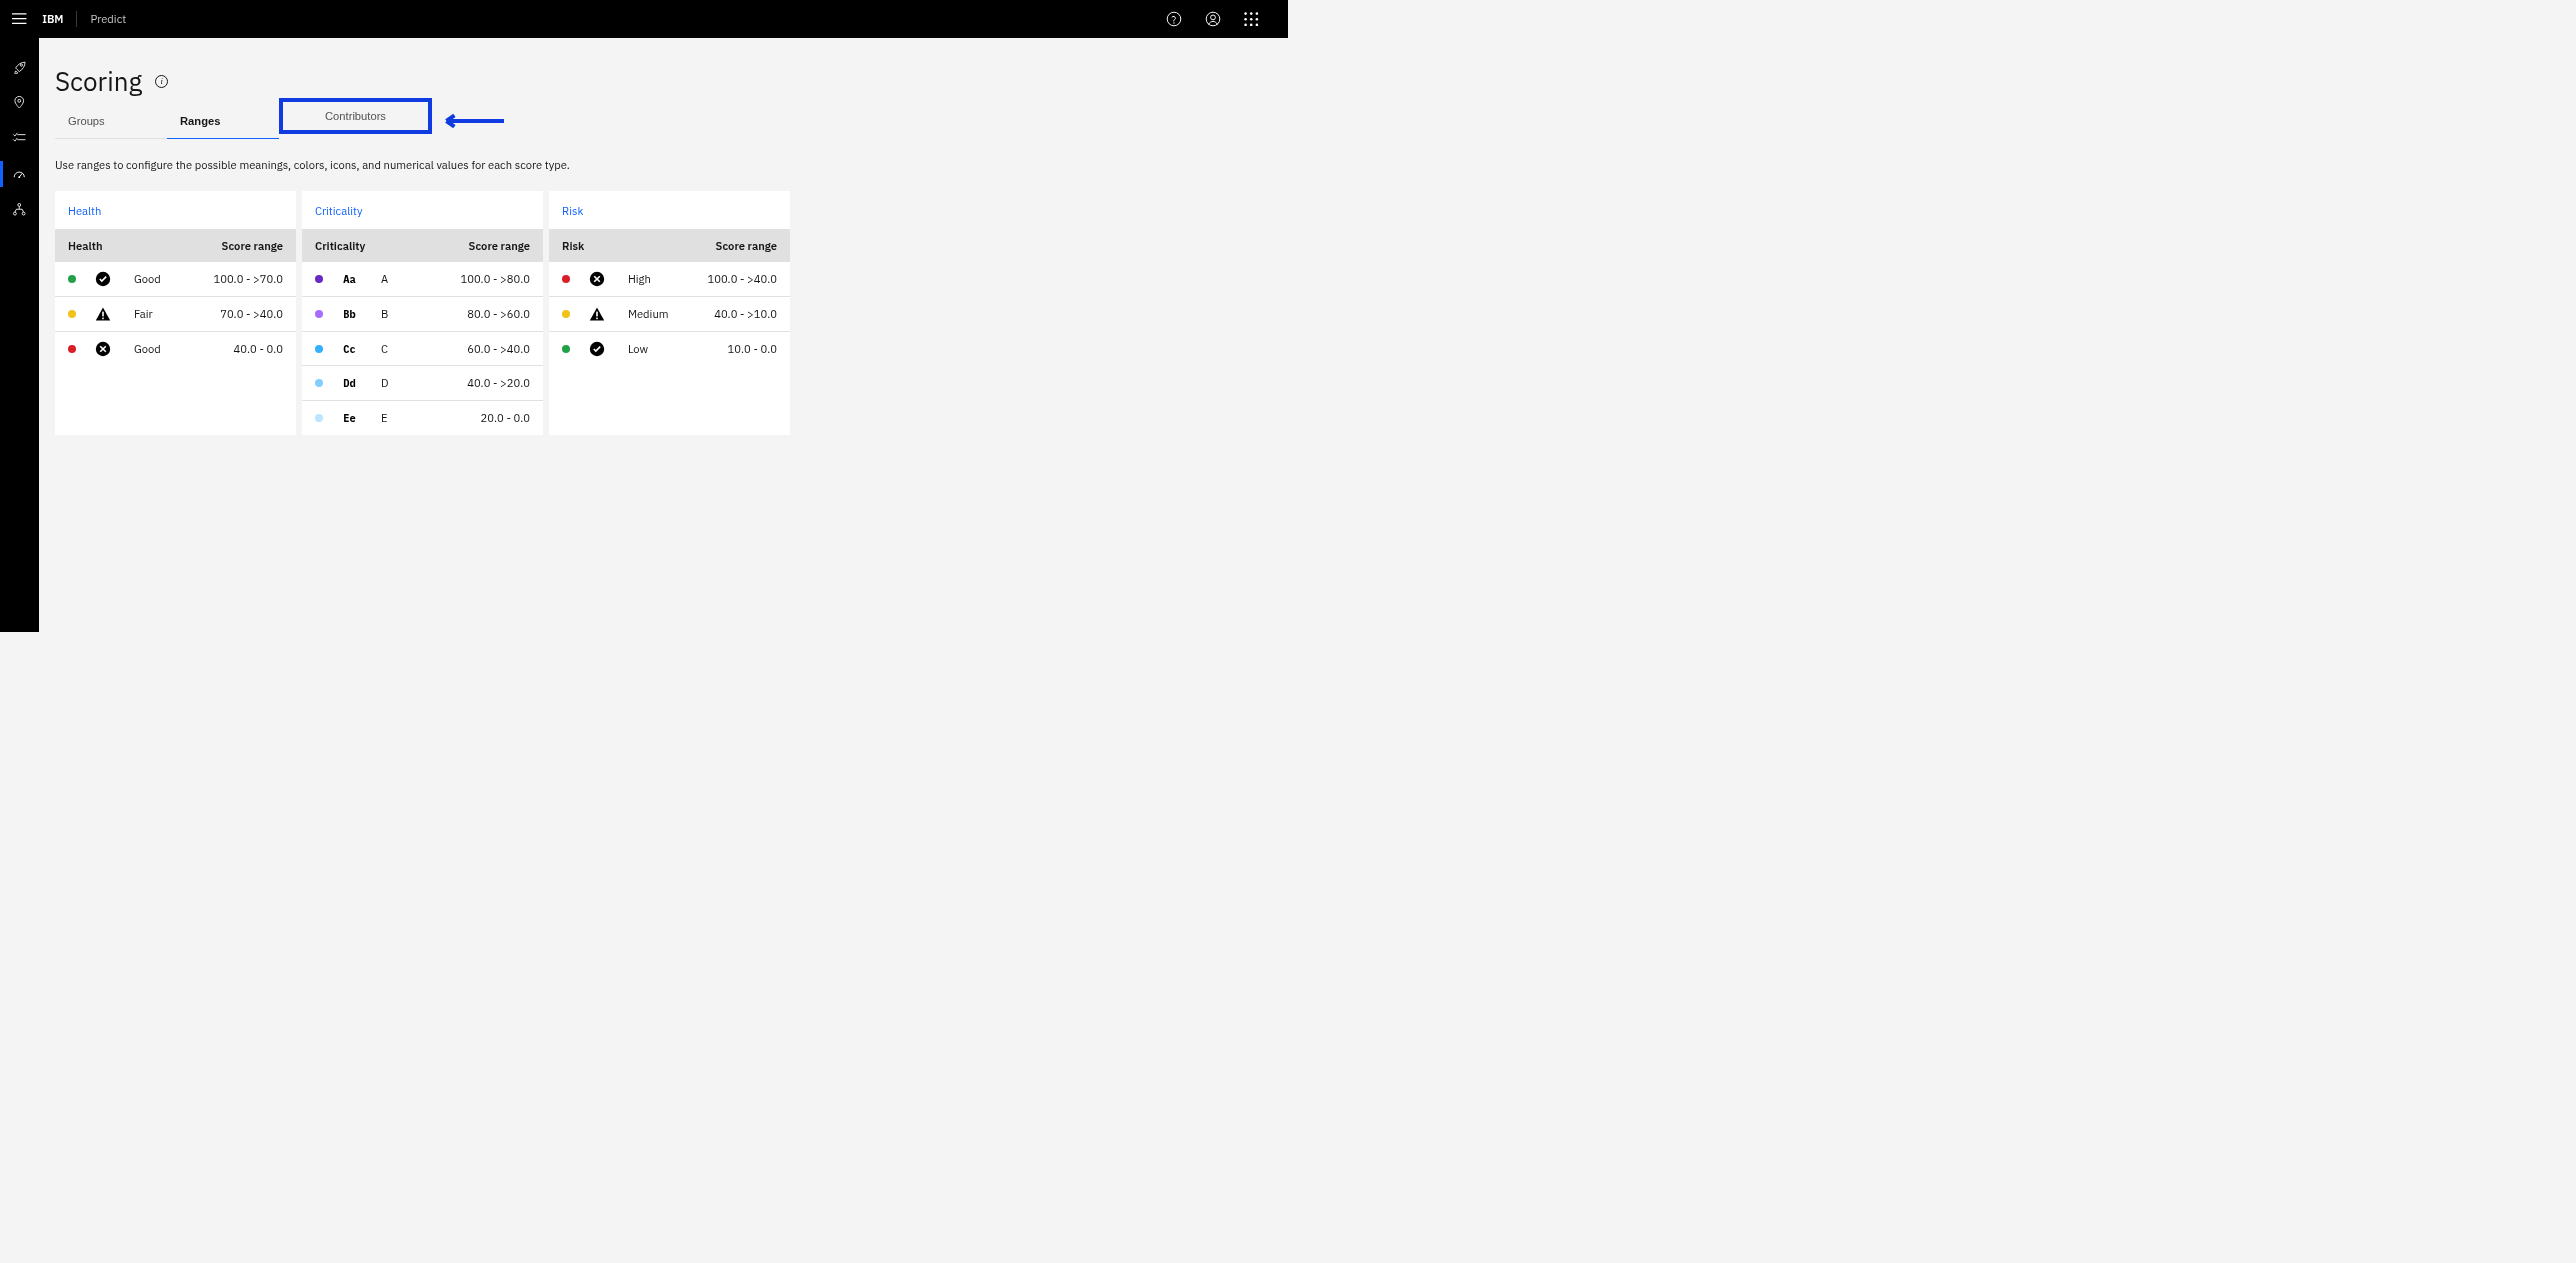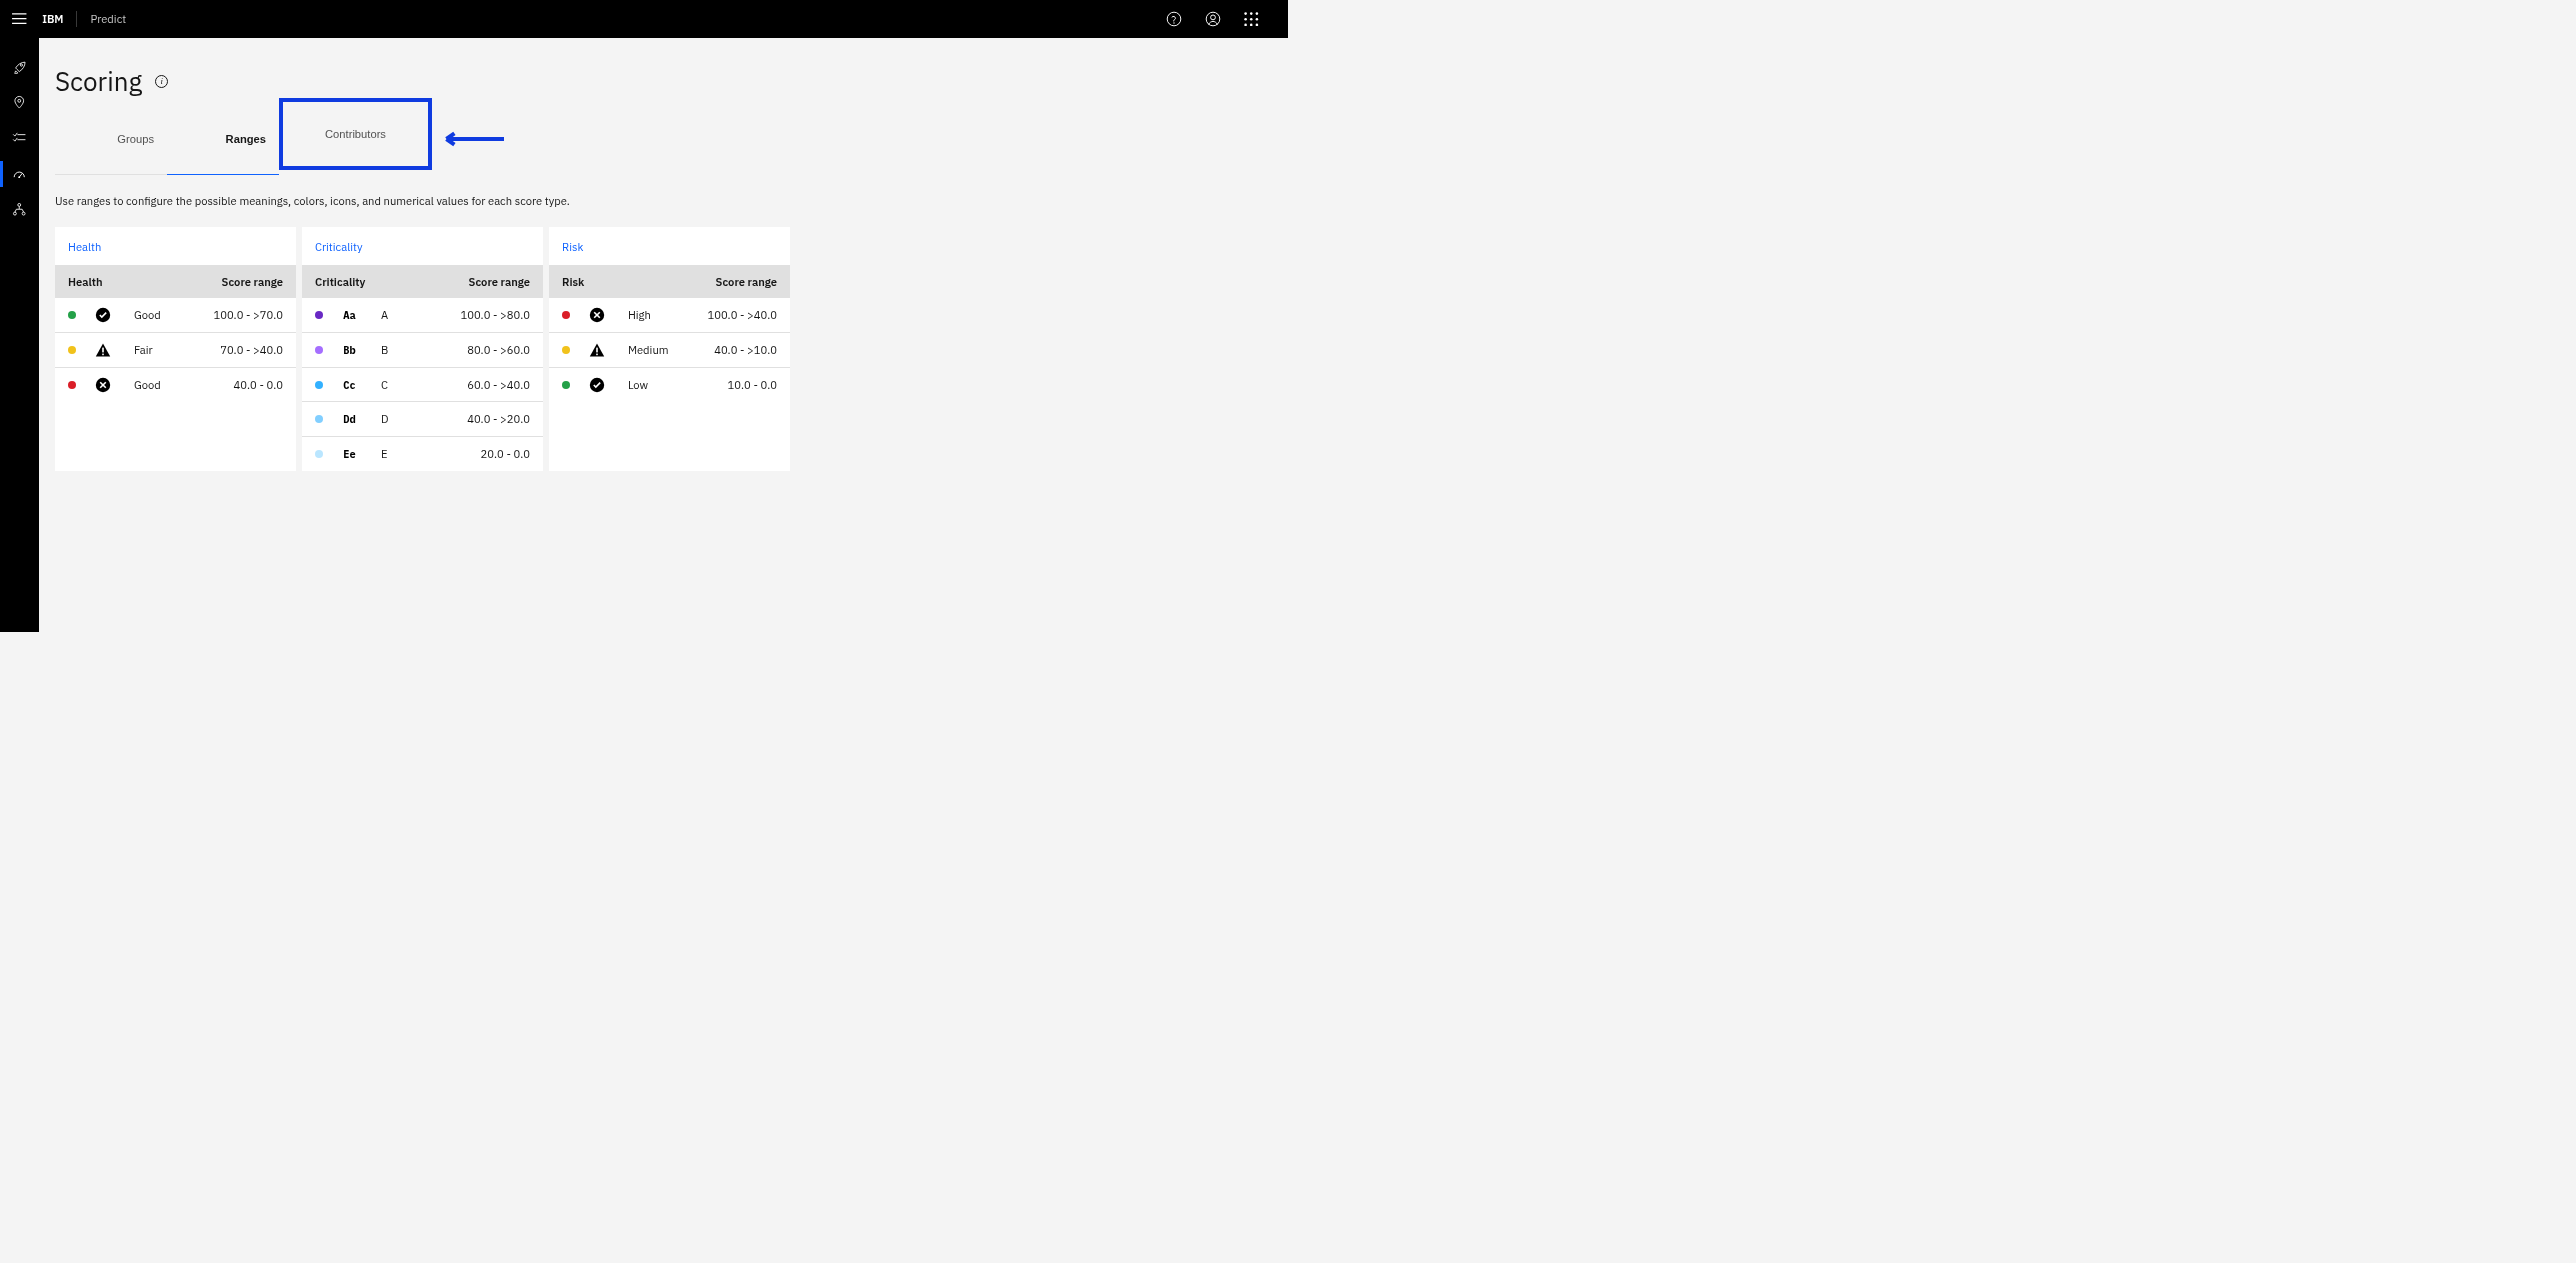--- a/index.html
+++ b/index.html
@@ -115,33 +115,33 @@
     display: flex;
     margin-bottom: 19px;
     position: relative;
   }
   .tab {
     padding: 8px 13px;
     font-size: 11.2px;
     color: #525252;
     border-bottom: 1.6px solid #e0e0e0;
     min-width: 112px;
-    text-align: right;
+    text-align: left;
     background: transparent;
     border-top: none; border-left: none; border-right: none;
     cursor: pointer;
   }
   .tab.active {
     color: #161616;
     font-weight: 600;
     border-bottom: 1.6px solid #0f62fe;
   }
   .tab.highlighted-box {
     border: 4.8px solid #0f3be0;
-    padding: 26px 40px;
+    padding: 8px 40px;
     min-width: 153px;
     text-align: center;
     position: relative;
     top: -4.8px;
   }
   .annotation-arrow {
     display: inline-flex;
     align-items: center;
     margin-left: 8px;
     color: #0f3be0;

